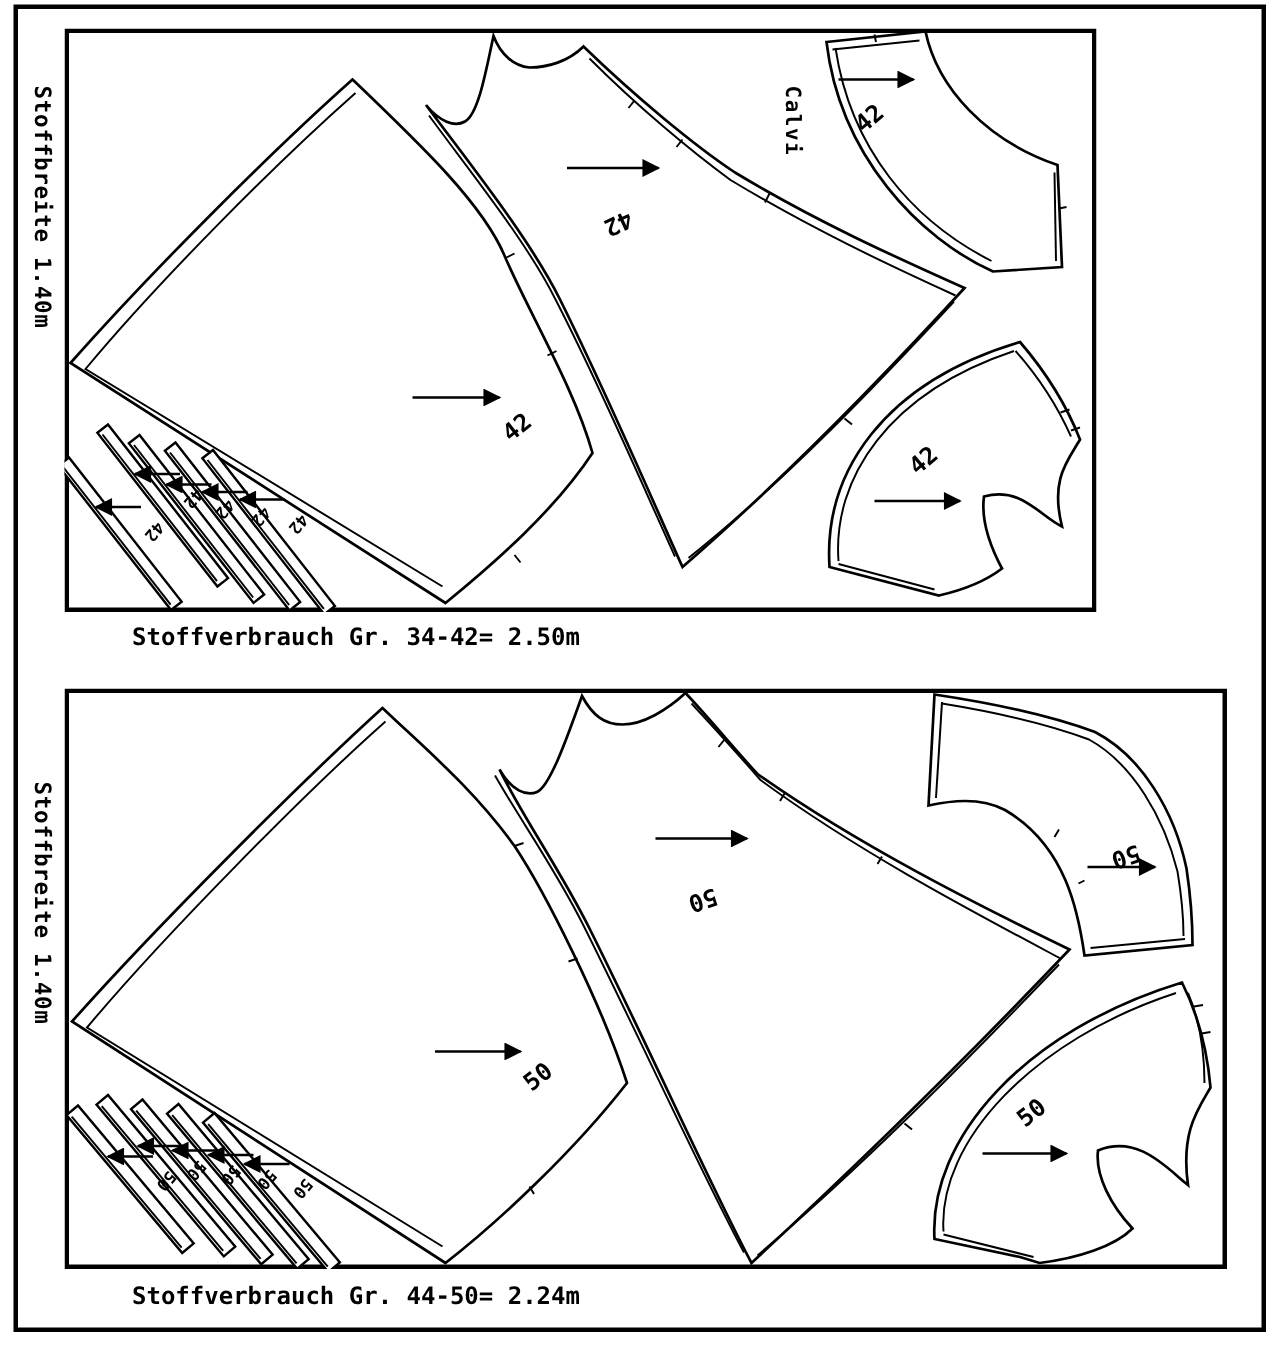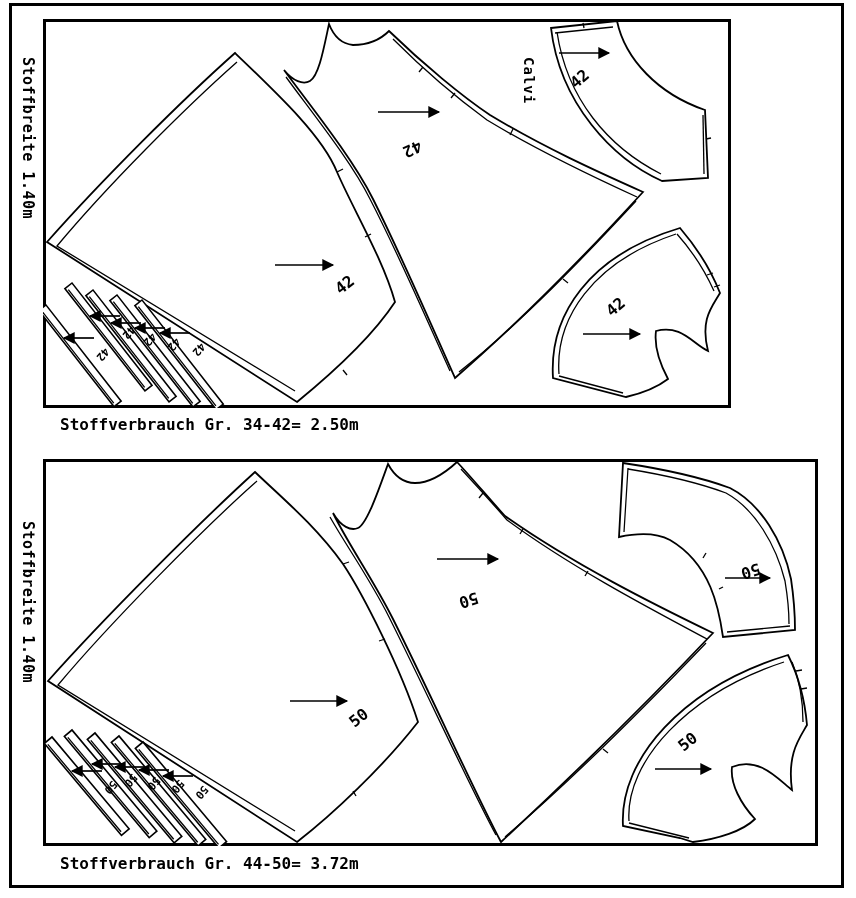--- a/index.html
+++ b/index.html
@@ -2,21 +2,21 @@
 <html><head>
 <meta charset="utf-8">
 <style>
   html,body{margin:0;padding:0;background:#e8e8e8;}
   .page{position:relative;width:856px;height:898px;background:#ffffff;overflow:hidden;
         font-family:"DejaVu Sans Mono",monospace;}
   .outer-border{position:absolute;left:9px;top:3px;width:835px;height:885px;
         border:3px solid #000;box-sizing:border-box;}
   .vlabel{position:absolute;font:bold 15px "DejaVu Sans Mono",monospace;color:#000;
         transform-origin:0 0;transform:rotate(90deg);white-space:pre;letter-spacing:0.5px;}
-  .caption{position:absolute;font:bold 16px "DejaVu Sans Mono",monospace;color:#000;white-space:pre;}
+  .caption{position:absolute;font:bold 16px "DejaVu Sans Mono",monospace;color:#000;white-space:pre;margin-left:28px;}
   svg.panel{position:absolute;}
   .pframe{fill:none;stroke:#000;stroke-width:3;}
   .outline{fill:#fff;stroke:#000;stroke-width:1.8;stroke-linejoin:miter;}
   .thin{fill:none;stroke:#000;stroke-width:1.3;}
   .tick{stroke:#000;stroke-width:1.3;}
   .arrow{stroke:#000;stroke-width:1.7;}
   .strip{fill:#fff;stroke:#000;stroke-width:1.6;}
   .lbl{font:bold 16px "DejaVu Sans Mono",monospace;fill:#000;}
   .lbl-m{font:bold 14px "DejaVu Sans Mono",monospace;fill:#000;letter-spacing:1px;}
   .lbl-s{font:bold 11px "DejaVu Sans Mono",monospace;fill:#000;}
@@ -201,15 +201,15 @@
       <line class="arrow" x1="126" y1="311" x2="96" y2="311" marker-end="url(#ah2)"></line>
       <line class="arrow" x1="150" y1="317" x2="120" y2="317" marker-end="url(#ah2)"></line>
       <text class="lbl-s" transform="translate(65,326) rotate(130)" text-anchor="middle">50</text>
       <text class="lbl-s" transform="translate(85,319) rotate(130)" text-anchor="middle">50</text>
       <text class="lbl-s" transform="translate(108,322) rotate(130)" text-anchor="middle">50</text>
       <text class="lbl-s" transform="translate(132,325) rotate(130)" text-anchor="middle">50</text>
       <text class="lbl-s" transform="translate(156,331) rotate(130)" text-anchor="middle">50</text>
     </g>
   </svg>
 
-  <div class="caption" style="left:60px;top:854px">Stoffverbrauch Gr. 44-50= 3.72m</div>
+  <div class="caption" style="left:60px;top:854px">Stoffverbrauch Gr. 44-50= 2.24m</div>
 
 </div>
 
 </body></html>

